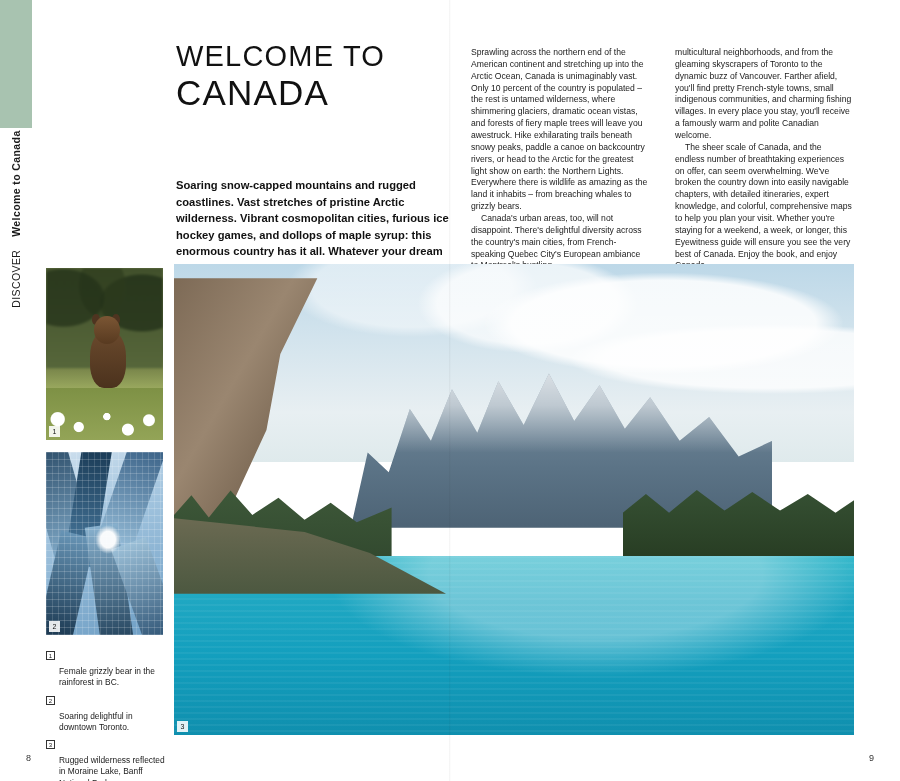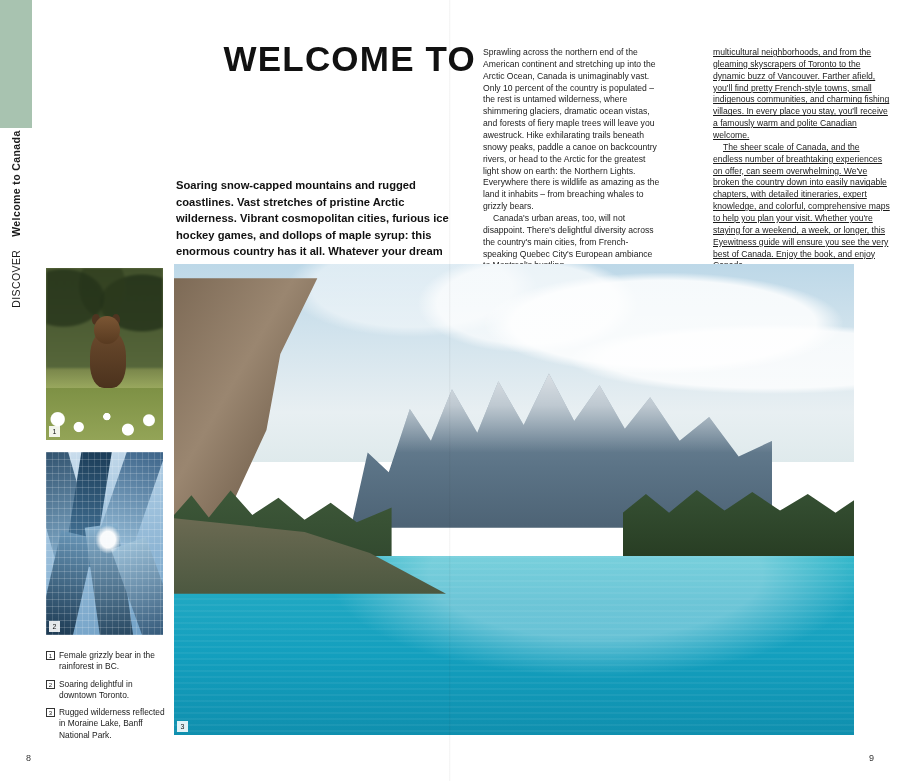--- a/index.html
+++ b/index.html
@@ -49,25 +49,24 @@
 
   
   .headline {
     position: absolute;
     left: 176px; top: 42px;
     width: 300px;
     color: #111;
     line-height: 0.98;
   }
   .headline .l1 {
-    font-size: 35px;
-    font-weight: 700;
+    font-size: 29px;
+    font-weight: 400;
     letter-spacing: 1.2px;
     display: block;
-    text-align: right;
   }
   .headline .l2 {
     font-size: 35px;
     font-weight: 300;
     letter-spacing: 1.2px;
     display: block;
     margin-top: 6px;
   }
 
   
@@ -87,22 +86,22 @@
     position: absolute;
     top: 47px;
     width: 178px;
     font-size: 8.6px;
     line-height: 1.38;
     color: #1a1a1a;
     text-align: left;
   }
   .col p { margin: 0; }
   .col p + p { text-indent: 10px; }
-  .col-1 { left: 483px; }
-  .col-2 { left: 713px; text-decoration: underline; }
+  .col-1 { left: 471px; }
+  .col-2 { left: 675px; }
 
   
   .photo {
     position: absolute;
     overflow: hidden;
   }
   .photo .num {
     position: absolute;
     left: 3px; bottom: 3px;
     width: 11px; height: 11px;
@@ -259,21 +258,21 @@
   }
   .cap-num {
     flex: 0 0 auto;
     width: 9px; height: 9px;
     border: 0.7px solid #333;
     font-size: 6px;
     line-height: 8px;
     text-align: center;
     margin-top: 1px;
   }
-  .cap-text { flex: 1 1 auto; }
+  .cap-text { flex: 1 1 auto; margin-top: 16px; }
 
   
   .folio {
     position: absolute;
     bottom: 18px;
     font-size: 9px;
     color: #333;
   }
   .folio-left { left: 26px; }
   .folio-right { right: 26px; }
@@ -292,20 +291,21 @@
   <div class="side-tab"></div>
   <div class="side-label">
     <div class="side-label-inner">
       <span class="discover">DISCOVER</span>
       <span class="chapter">Welcome to Canada</span>
     </div>
   </div>
 
   <div class="headline">
     <span class="l1">WELCOME TO</span>
+    <span class="l2">CANADA</span>
   </div>
 
   <div class="standfirst">Soaring snow-capped mountains and rugged coastlines. Vast stretches of pristine Arctic wilderness. Vibrant cosmopolitan cities, furious ice hockey games, and dollops of maple syrup: this enormous country has it all. Whatever your dream trip to Canada includes, this DK Eyewitness Travel Guide will prove the perfect companion.</div>
 
   <div class="col col-1">
     <p>Sprawling across the northern end of the American continent and stretching up into the Arctic Ocean, Canada is unimaginably vast. Only 10 percent of the country is populated – the rest is untamed wilderness, where shimmering glaciers, dramatic ocean vistas, and forests of fiery maple trees will leave you awestruck. Hike exhilarating trails beneath snowy peaks, paddle a canoe on backcountry rivers, or head to the Arctic for the greatest light show on earth: the Northern Lights. Everywhere there is wildlife as amazing as the land it inhabits – from breaching whales to grizzly bears.</p>
     <p>Canada's urban areas, too, will not disappoint. There's delightful diversity across the country's main cities, from French-speaking Quebec City's European ambiance to Montreal's bustling</p>
   </div>
 
   <div class="col col-2">

